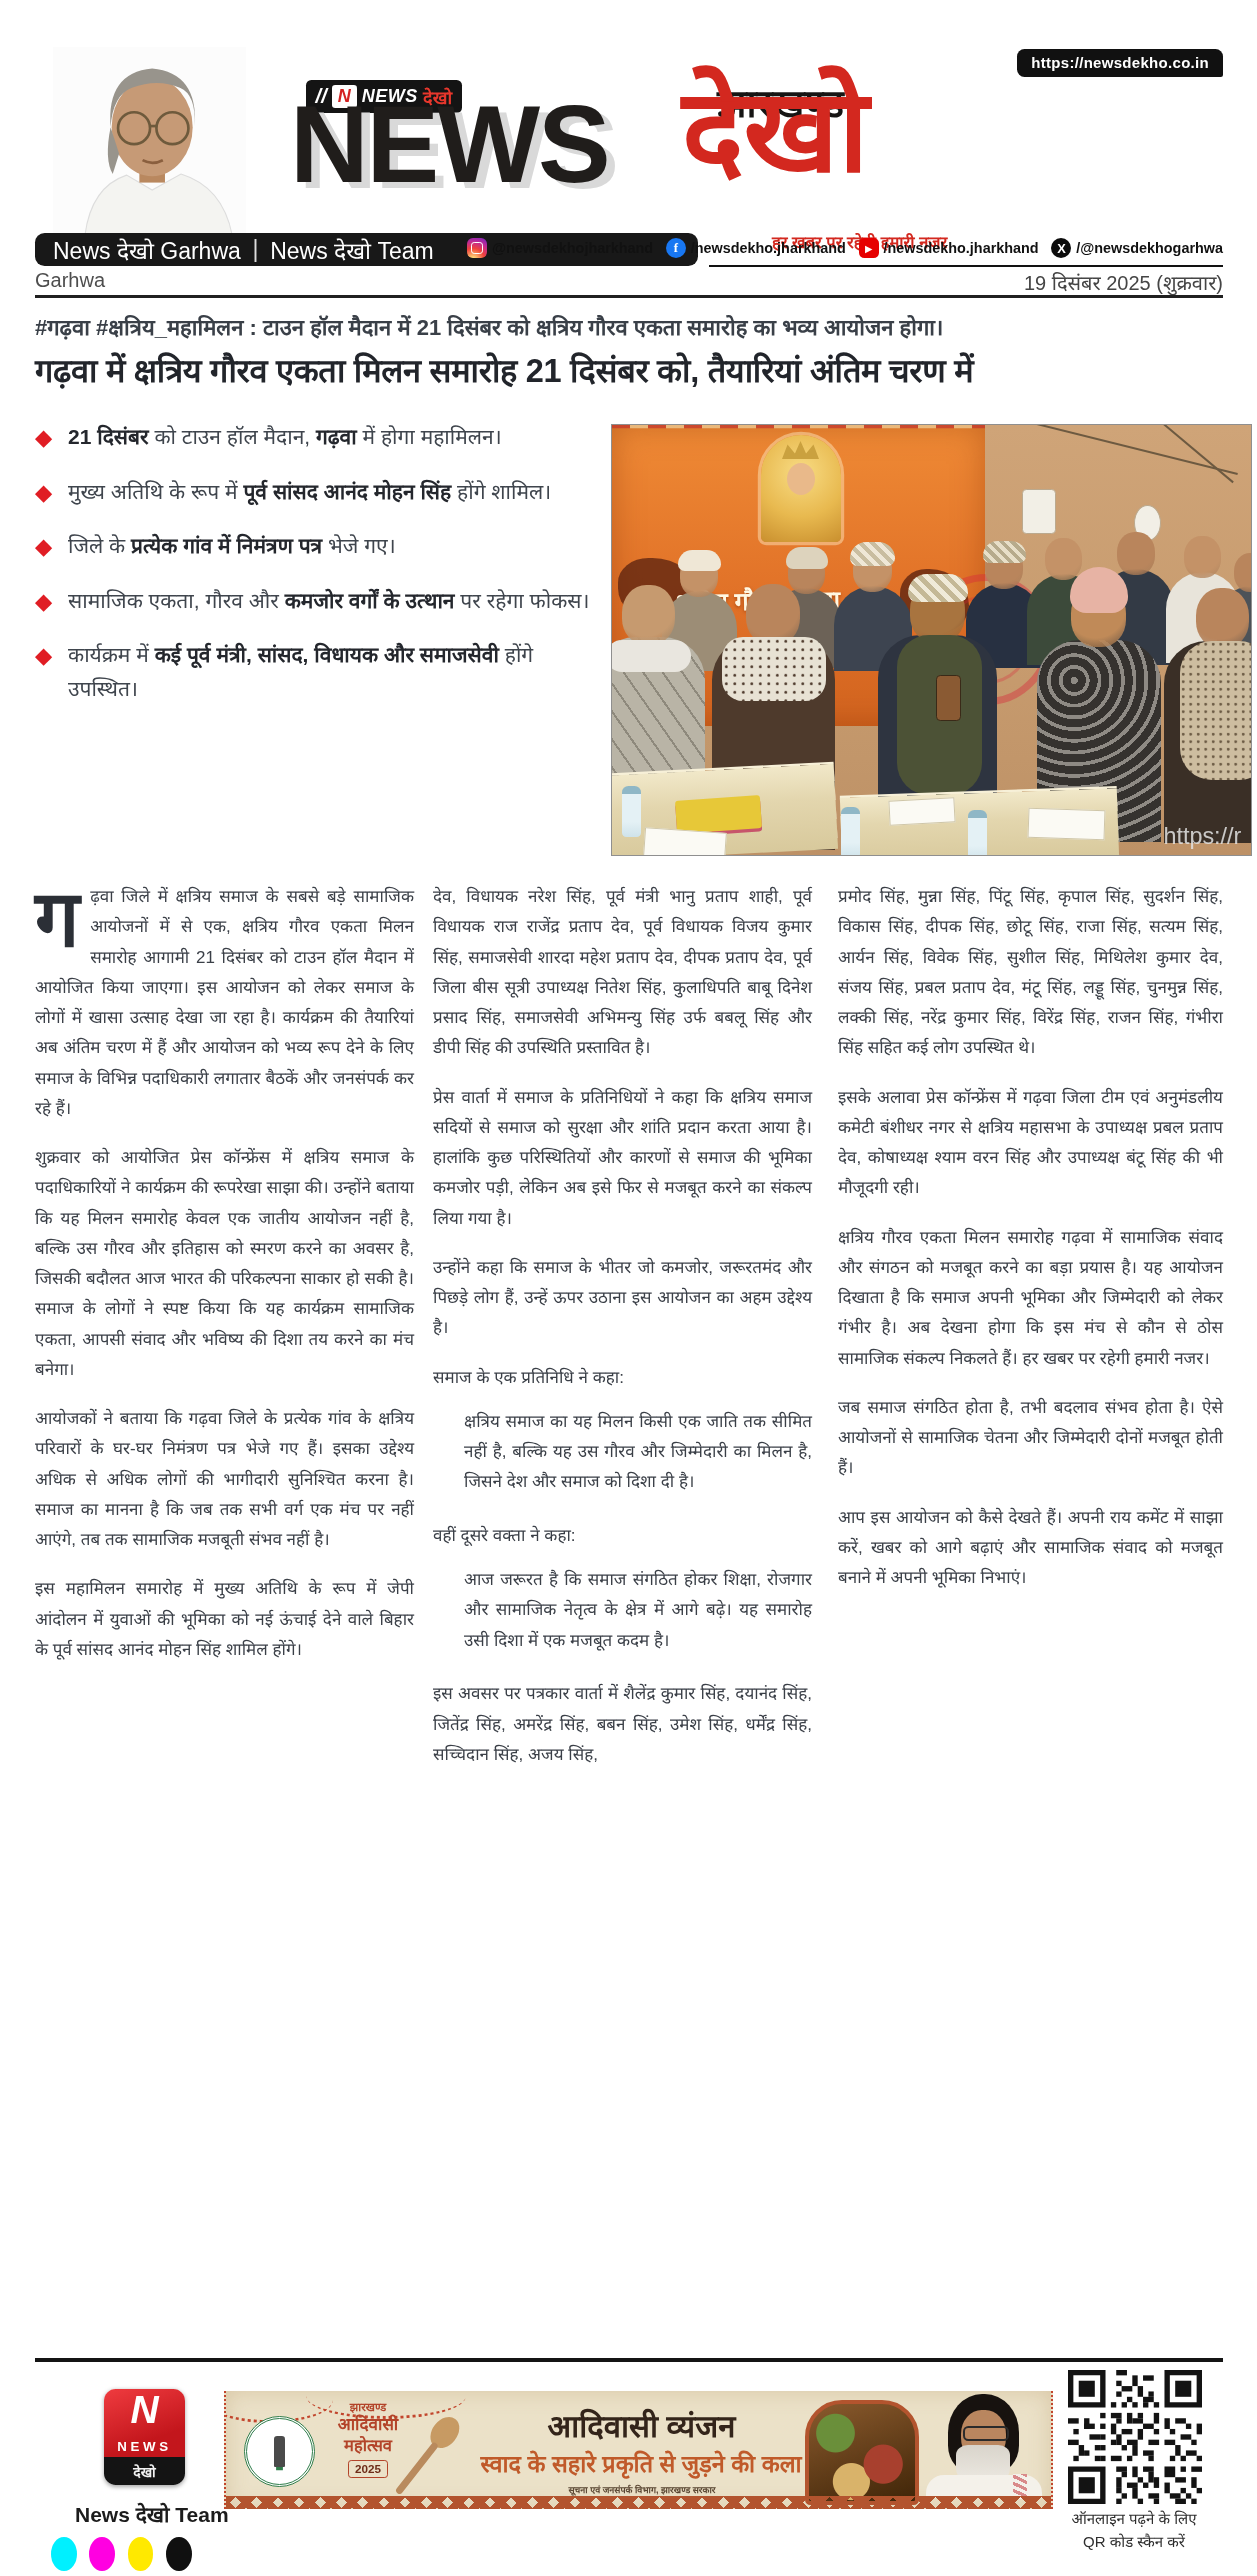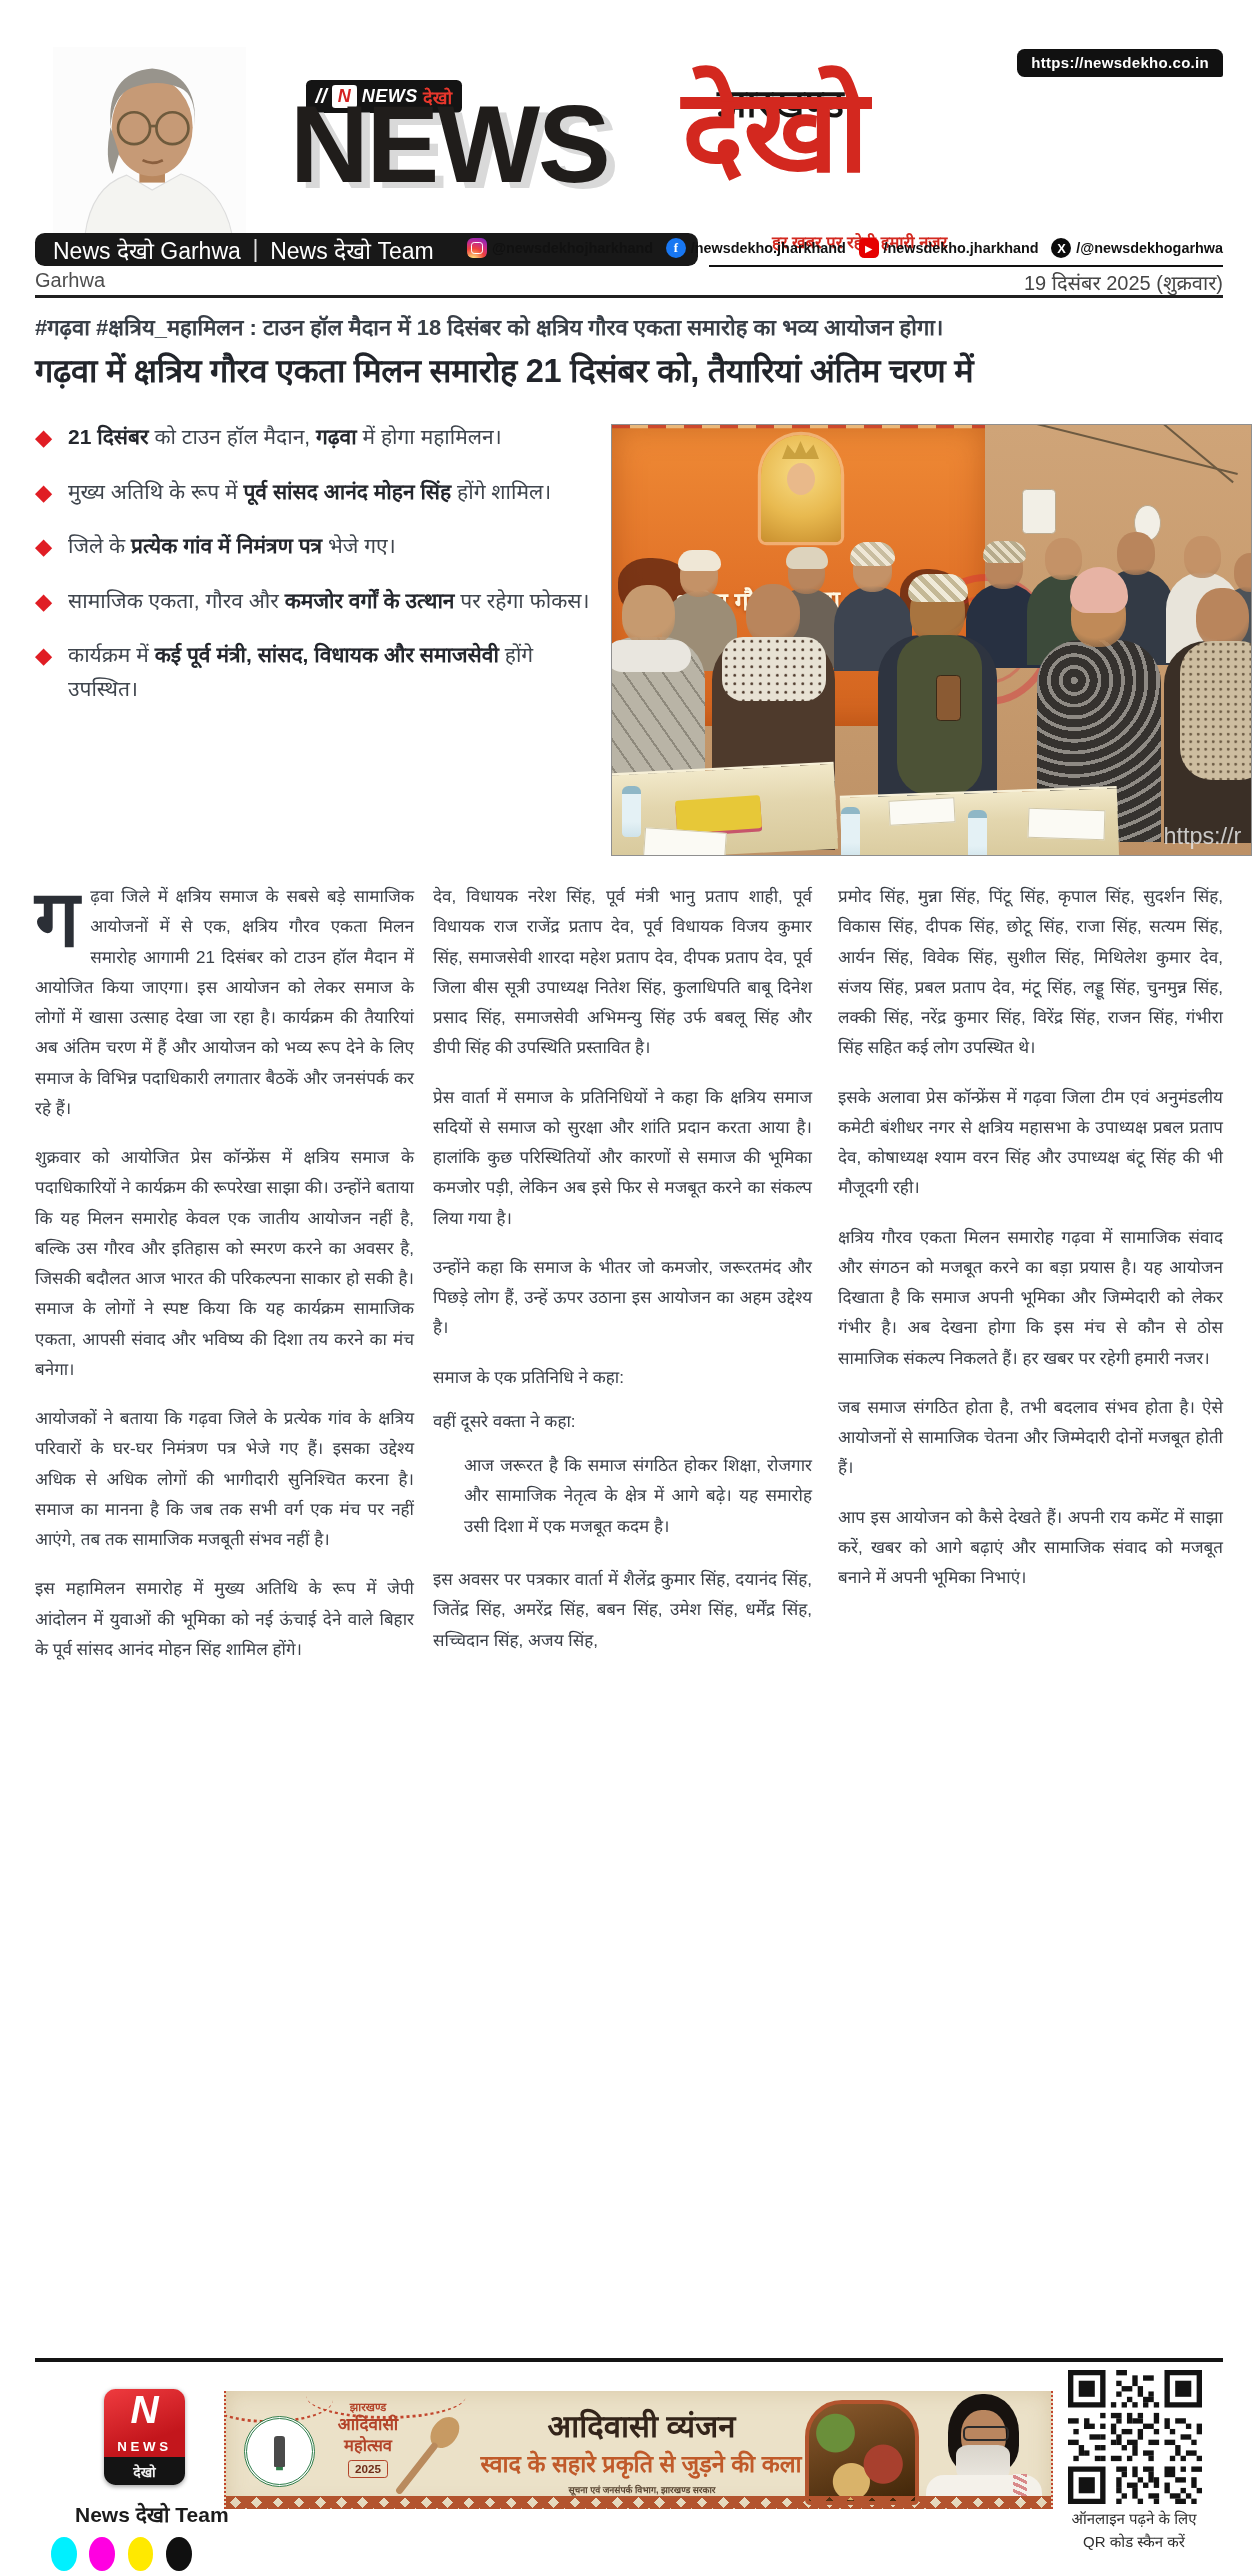--- a/index.html
+++ b/index.html
@@ -202,21 +202,21 @@
       <span class="sic x">X</span>
       <span>/@newsdekhogarhwa</span>
     </span>
   </div>
   <div id="social-rule"></div>
 
   <div id="meta-loc">Garhwa</div>
   <div id="meta-date">19 दिसंबर 2025 (शुक्रवार)</div>
   <div id="top-rule"></div>
 
-  <div id="kicker">#गढ़वा #क्षत्रिय_महामिलन : टाउन हॉल मैदान में 18 दिसंबर को क्षत्रिय गौरव एकता समारोह का भव्य आयोजन होगा।</div>
+  <div id="kicker">#गढ़वा #क्षत्रिय_महामिलन : टाउन हॉल मैदान में 21 दिसंबर को क्षत्रिय गौरव एकता समारोह का भव्य आयोजन होगा।</div>
   <div id="headline">गढ़वा में क्षत्रिय गौरव एकता मिलन समारोह 21 दिसंबर को, तैयारियां अंतिम चरण में</div>
 
   <div id="bullets">
     <div class="bl">
       <span class="dm">◆</span>
       <span class="bb">21 दिसंबर</span><span> को टाउन हॉल मैदान, </span><span class="bb">गढ़वा</span><span> में होगा महामिलन।</span>
     </div>
     <div class="bl">
       <span class="dm">◆</span>
       <span>मुख्य अतिथि के रूप में </span><span class="bb">पूर्व सांसद आनंद मोहन सिंह</span><span> होंगे शामिल।</span>
@@ -338,20 +338,21 @@
     <p>शुक्रवार को आयोजित प्रेस कॉन्फ्रेंस में क्षत्रिय समाज के पदाधिकारियों ने कार्यक्रम की रूपरेखा साझा की। उन्होंने बताया कि यह मिलन समारोह केवल एक जातीय आयोजन नहीं है, बल्कि उस गौरव और इतिहास को स्मरण करने का अवसर है, जिसकी बदौलत आज भारत की परिकल्पना साकार हो सकी है। समाज के लोगों ने स्पष्ट किया कि यह कार्यक्रम सामाजिक एकता, आपसी संवाद और भविष्य की दिशा तय करने का मंच बनेगा।</p>
     <p>आयोजकों ने बताया कि गढ़वा जिले के प्रत्येक गांव के क्षत्रिय परिवारों के घर-घर निमंत्रण पत्र भेजे गए हैं। इसका उद्देश्य अधिक से अधिक लोगों की भागीदारी सुनिश्चित करना है। समाज का मानना है कि जब तक सभी वर्ग एक मंच पर नहीं आएंगे, तब तक सामाजिक मजबूती संभव नहीं है।</p>
     <p>इस महामिलन समारोह में मुख्य अतिथि के रूप में जेपी आंदोलन में युवाओं की भूमिका को नई ऊंचाई देने वाले बिहार के पूर्व सांसद आनंद मोहन सिंह शामिल होंगे।</p>
   </div>
 
   <div id="col2" class="bodycol">
     <p>देव, विधायक नरेश सिंह, पूर्व मंत्री भानु प्रताप शाही, पूर्व विधायक राज राजेंद्र प्रताप देव, पूर्व विधायक विजय कुमार सिंह, समाजसेवी शारदा महेश प्रताप देव, दीपक प्रताप देव, पूर्व जिला बीस सूत्री उपाध्यक्ष नितेश सिंह, कुलाधिपति बाबू दिनेश प्रसाद सिंह, समाजसेवी अभिमन्यु सिंह उर्फ बबलू सिंह और डीपी सिंह की उपस्थिति प्रस्तावित है।</p>
     <p>प्रेस वार्ता में समाज के प्रतिनिधियों ने कहा कि क्षत्रिय समाज सदियों से समाज को सुरक्षा और शांति प्रदान करता आया है। हालांकि कुछ परिस्थितियों और कारणों से समाज की भूमिका कमजोर पड़ी, लेकिन अब इसे फिर से मजबूत करने का संकल्प लिया गया है।</p>
     <p>उन्होंने कहा कि समाज के भीतर जो कमजोर, जरूरतमंद और पिछड़े लोग हैं, उन्हें ऊपर उठाना इस आयोजन का अहम उद्देश्य है।</p>
     <p class="leadin">समाज के एक प्रतिनिधि ने कहा:</p>
+    <p class="quote">क्षत्रिय समाज का यह मिलन किसी एक जाति तक सीमित नहीं है, बल्कि यह उस गौरव और जिम्मेदारी का मिलन है, जिसने देश और समाज को दिशा दी है।</p>
     <p class="leadin">वहीं दूसरे वक्ता ने कहा:</p>
     <p class="quote">आज जरूरत है कि समाज संगठित होकर शिक्षा, रोजगार और सामाजिक नेतृत्व के क्षेत्र में आगे बढ़े। यह समारोह उसी दिशा में एक मजबूत कदम है।</p>
     <p>इस अवसर पर पत्रकार वार्ता में शैलेंद्र कुमार सिंह, दयानंद सिंह, जितेंद्र सिंह, अमरेंद्र सिंह, बबन सिंह, उमेश सिंह, धर्मेंद्र सिंह, सच्चिदान सिंह, अजय सिंह,</p>
   </div>
 
   <div id="col3" class="bodycol">
     <p>प्रमोद सिंह, मुन्ना सिंह, पिंटू सिंह, कृपाल सिंह, सुदर्शन सिंह, विकास सिंह, दीपक सिंह, छोटू सिंह, राजा सिंह, सत्यम सिंह, आर्यन सिंह, विवेक सिंह, सुशील सिंह, मिथिलेश कुमार देव, संजय सिंह, प्रबल प्रताप देव, मंटू सिंह, लड्डू सिंह, चुनमुन्न सिंह, लक्की सिंह, नरेंद्र कुमार सिंह, विरेंद्र सिंह, राजन सिंह, गंभीरा सिंह सहित कई लोग उपस्थित थे।</p>
     <p>इसके अलावा प्रेस कॉन्फ्रेंस में गढ़वा जिला टीम एवं अनुमंडलीय कमेटी बंशीधर नगर से क्षत्रिय महासभा के उपाध्यक्ष प्रबल प्रताप देव, कोषाध्यक्ष श्याम वरन सिंह और उपाध्यक्ष बंटू सिंह की भी मौजूदगी रही।</p>
     <p>क्षत्रिय गौरव एकता मिलन समारोह गढ़वा में सामाजिक संवाद और संगठन को मजबूत करने का बड़ा प्रयास है। यह आयोजन दिखाता है कि समाज अपनी भूमिका और जिम्मेदारी को लेकर गंभीर है। अब देखना होगा कि इस मंच से कौन से ठोस सामाजिक संकल्प निकलते हैं। हर खबर पर रहेगी हमारी नजर।</p>
     <p>जब समाज संगठित होता है, तभी बदलाव संभव होता है। ऐसे आयोजनों से सामाजिक चेतना और जिम्मेदारी दोनों मजबूत होती हैं।</p>

